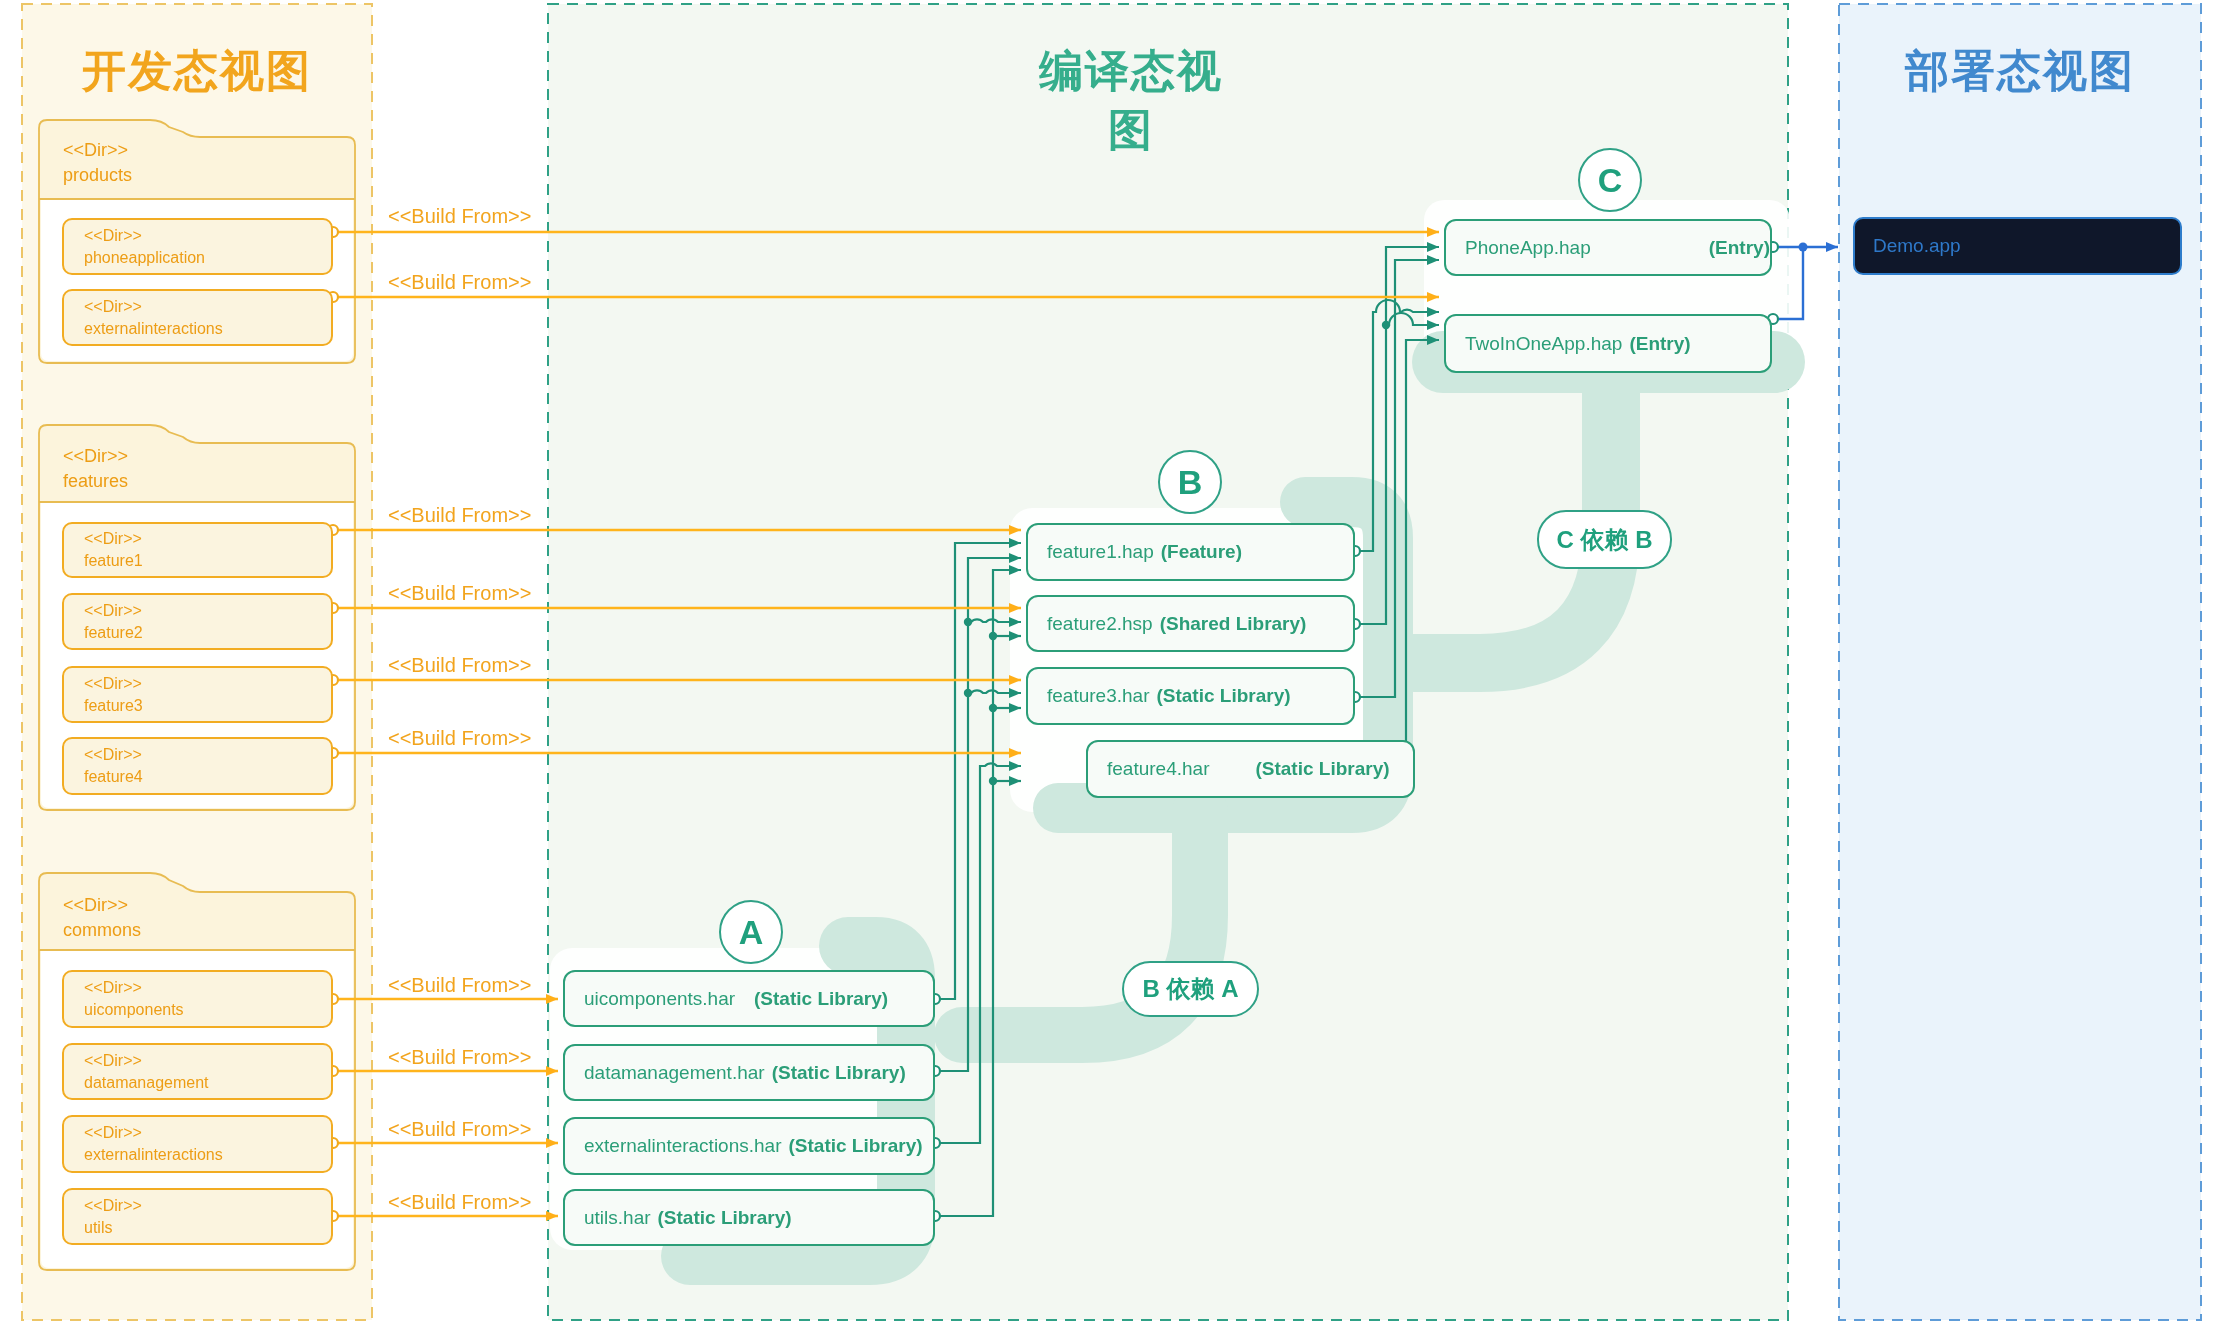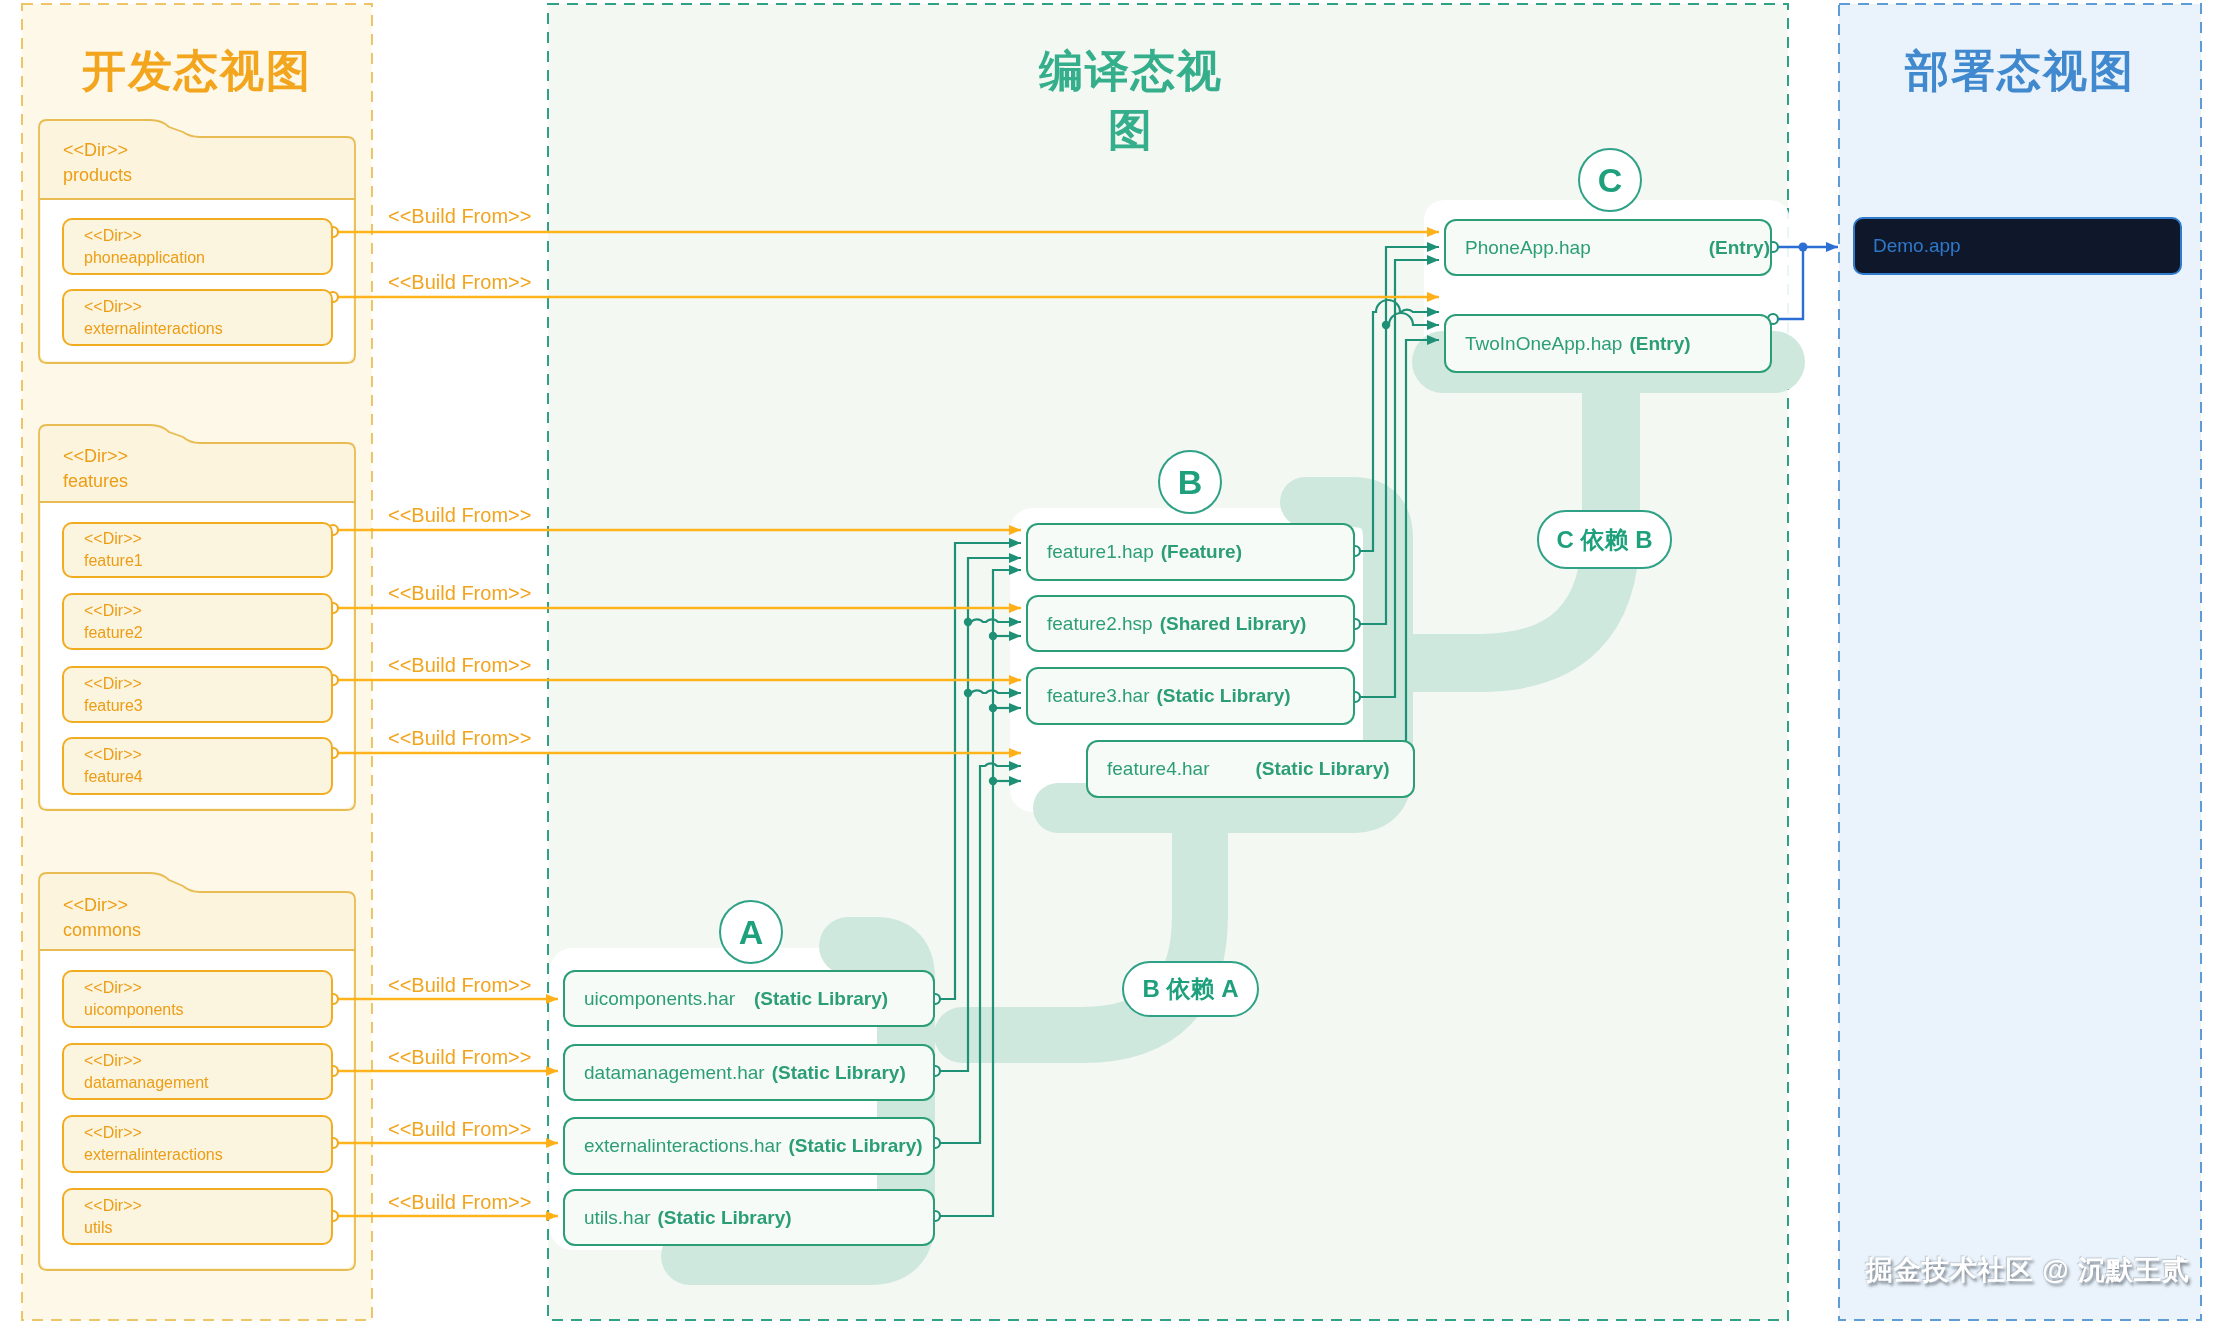--- a/index.html
+++ b/index.html
@@ -286,15 +286,14 @@
 <div class="mod-box" style="left:563px;top:1189px;width:372px;height:57px;">
   <span>utils.har</span>
   <span class="t">(Static Library)</span>
 </div>
 
 <div class="dep-pill" style="left:1537px;top:510px;width:131px;height:55px;">C 依赖 B</div>
 <div class="dep-pill" style="left:1122px;top:961px;width:133px;height:52px;">B 依赖 A</div>
 
 <div class="deploy-box" style="left:1853px;top:217px;width:329px;height:58px;">Demo.app</div>
 
-<div class="watermark" style="left:1860px;top:1252px;width:330px;">掘金技术社区 @ 沉默王贰</div>
 
 </div>
 
 </body></html>

